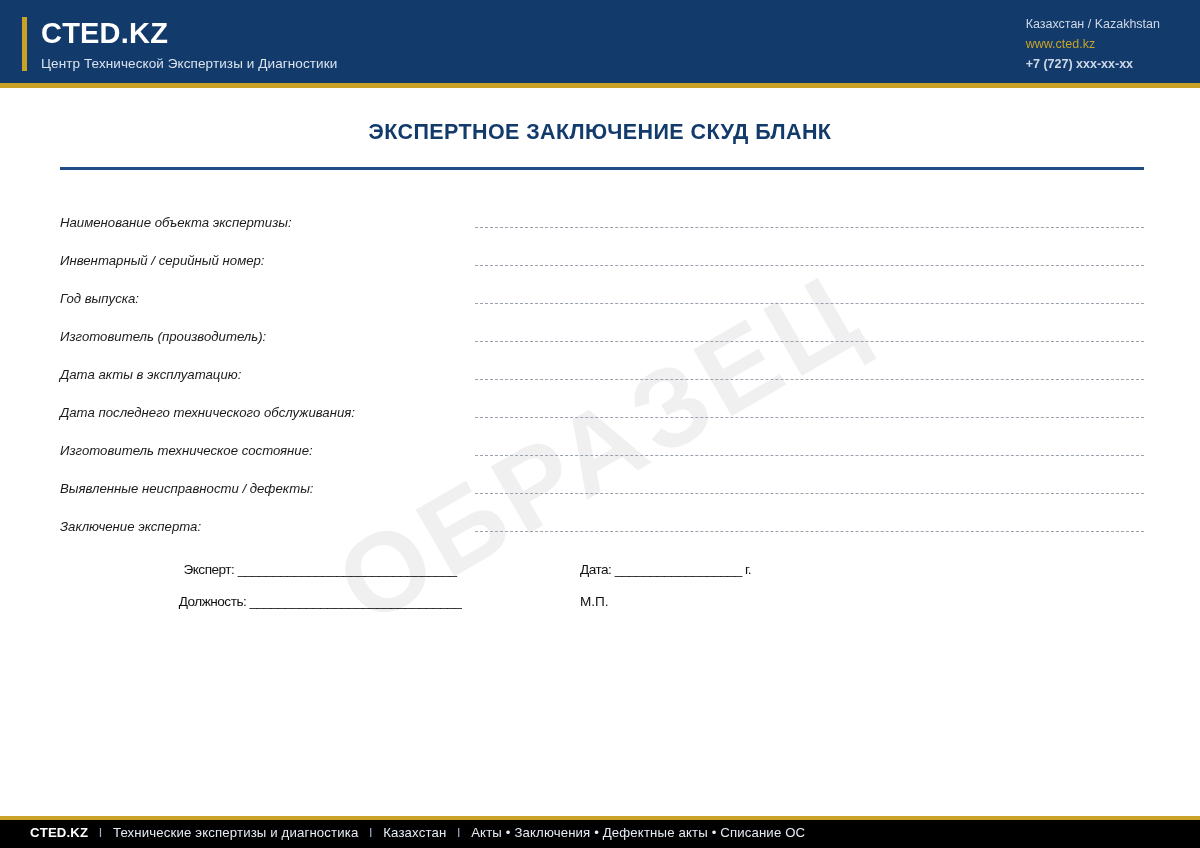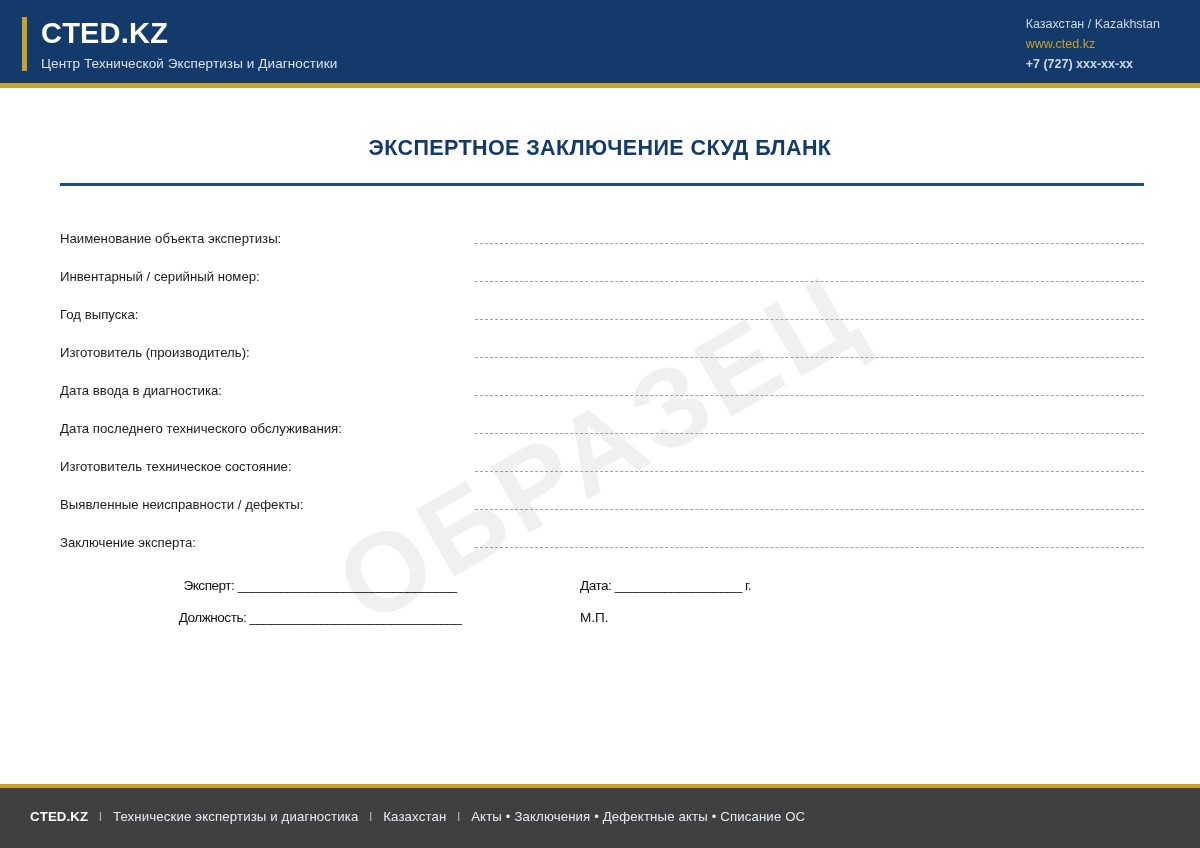--- a/index.html
+++ b/index.html
@@ -84,21 +84,21 @@
     white-space: nowrap;
     pointer-events: none;
     user-select: none;
   }
   .doc-title {
     text-align: center;
     color: #123a6b;
     font-size: 21.5px;
     font-weight: bold;
     letter-spacing: 0.4px;
-    padding-top: 48px;
+    padding-top: 32px;
   }
   .title-rule {
     margin: 22px 56px 0 60px;
     height: 3px;
     background: #1e4d86;
   }
 
   .fields {
     position: relative;
     margin: 24px 56px 0 60px;
@@ -107,20 +107,21 @@
     display: flex;
     align-items: flex-end;
     height: 38px;
   }
   .field-label {
     width: 415px;
     flex: none;
     font-size: 13.2px;
     color: #1b1b1b;
     padding-bottom: 2px;
+    font-style: italic;
   }
   .field-line {
     flex: 1;
     border-bottom: 1px dashed #9aa3ad;
     height: 1px;
     margin-bottom: 4px;
   }
 
   .signature {
     margin: 26px 56px 0 60px;
@@ -143,22 +144,22 @@
     font-size: 13.6px;
     color: #111111;
     white-space: nowrap;
   }
   .ul-short { letter-spacing: -0.5px; }
 
   
   .footer {
     position: absolute;
     left: 0; right: 0; bottom: 0;
-    height: 64px;
-    background: #404040;
+    height: 32px;
+    background: #000000;
     display: flex;
     align-items: center;
     padding-left: 30px;
   }
   .footer-accent-top {
     position: absolute;
     left: 0; right: 0; top: 0;
     height: 4px;
     background: #c9a227;
   }
@@ -212,21 +213,21 @@
       <div class="field-label">Год выпуска:</div>
       <div class="field-line"></div>
     </div>
 
     <div class="field-row">
       <div class="field-label">Изготовитель (производитель):</div>
       <div class="field-line"></div>
     </div>
 
     <div class="field-row">
-      <div class="field-label">Дата ввода в диагностика:</div>
+      <div class="field-label">Дата акты в эксплуатацию:</div>
       <div class="field-line"></div>
     </div>
 
     <div class="field-row">
       <div class="field-label">Дата последнего технического обслуживания:</div>
       <div class="field-line"></div>
     </div>
 
     <div class="field-row">
       <div class="field-label">Изготовитель техническое состояние:</div>

